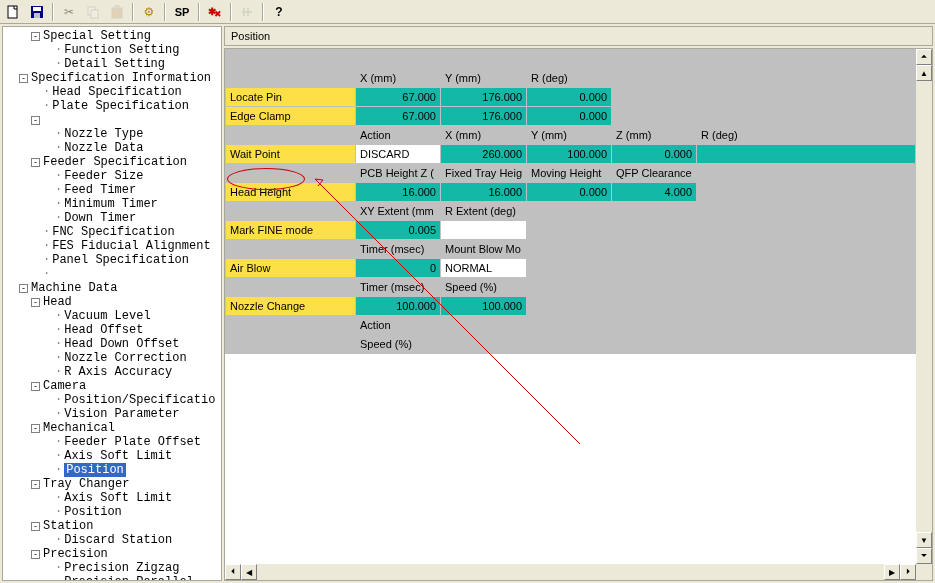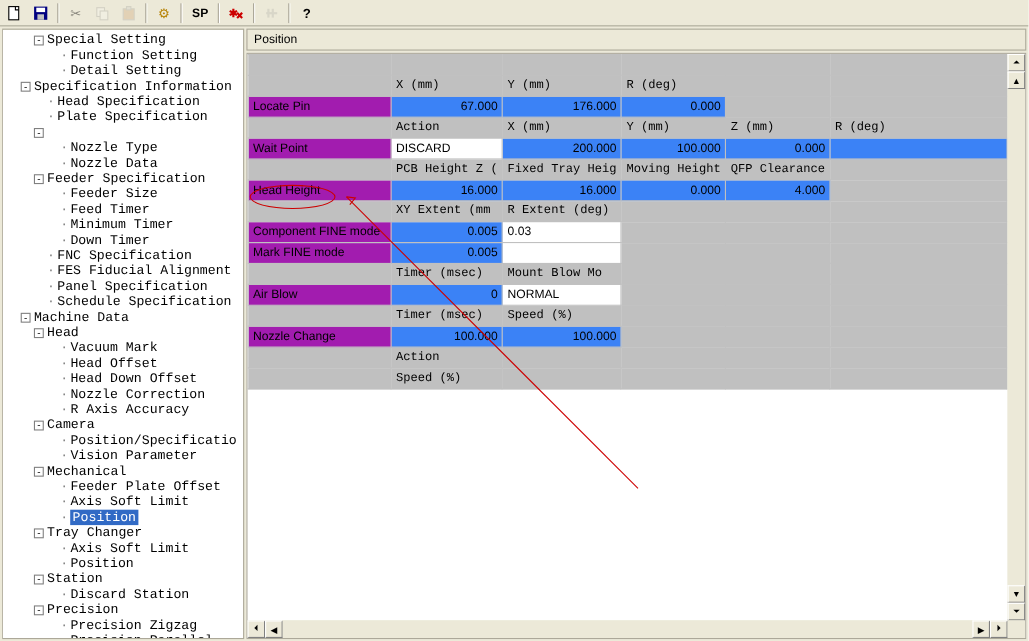--- a/index.html
+++ b/index.html
@@ -111,23 +111,23 @@
     border-collapse: collapse;
     width: 100%;
     font-size: 11px;
   }
   table.grid td {
     border: 1px solid #c0c0c0;
     height: 19px;
     padding: 0 4px;
     white-space: nowrap;
   }
-  .hdr { background: #c0c0c0; color: #000; font-family: Liberation Mono, monospace; }
-  .rowlabel { background: #a21caf; width: 130px; }
-  .dat { background: #3b82f6; text-align: right; }
+  .hdr { background: #c0c0c0; color: #000; }
+  .rowlabel { background: #fde047; width: 130px; }
+  .dat { background: #14b8a6; text-align: right; }
   .datl { background: #fff; text-align: left; }
   .empty { background: #c0c0c0; }
   .vscroll {
     position: absolute;
     top: 0; right: 0; bottom: 16px;
     width: 16px;
     background: #ece9d8;
     display: flex;
     flex-direction: column;
   }
@@ -288,33 +288,32 @@
         <div class="tree-row" style="padding-left: 36px;">
           <span class="tdash">·</span>
           <span class="tlabel">FES Fiducial Alignment</span>
         </div>
         <div class="tree-row" style="padding-left: 36px;">
           <span class="tdash">·</span>
           <span class="tlabel">Panel Specification</span>
         </div>
         <div class="tree-row" style="padding-left: 36px;">
           <span class="tdash">·</span>
-          <span class="tlabel">Schedule Specification</span>
         </div>
         <div class="tree-row" style="padding-left: 12px;">
           <span class="tbox">-</span>
           <span class="tlabel">Machine Data</span>
         </div>
         <div class="tree-row" style="padding-left: 24px;">
           <span class="tbox">-</span>
           <span class="tlabel">Head</span>
         </div>
         <div class="tree-row" style="padding-left: 48px;">
           <span class="tdash">·</span>
-          <span class="tlabel">Vacuum Mark</span>
+          <span class="tlabel">Vacuum Level</span>
         </div>
         <div class="tree-row" style="padding-left: 48px;">
           <span class="tdash">·</span>
           <span class="tlabel">Head Offset</span>
         </div>
         <div class="tree-row" style="padding-left: 48px;">
           <span class="tdash">·</span>
           <span class="tlabel">Head Down Offset</span>
         </div>
         <div class="tree-row" style="padding-left: 48px;">
@@ -420,31 +419,39 @@
               </tr>
               <tr>
                 <td class="rowlabel">Locate Pin</td>
                 <td class="dat">67.000</td>
                 <td class="dat">176.000</td>
                 <td class="dat">0.000</td>
                 <td class="empty"></td>
                 <td class="empty"></td>
               </tr>
               <tr>
+                <td class="rowlabel">Edge Clamp</td>
+                <td class="dat">67.000</td>
+                <td class="dat">176.000</td>
+                <td class="dat">0.000</td>
+                <td class="empty"></td>
+                <td class="empty"></td>
+              </tr>
+              <tr>
                 <td class="hdr"></td>
                 <td class="hdr">Action</td>
                 <td class="hdr">X (mm)</td>
                 <td class="hdr">Y (mm)</td>
                 <td class="hdr">Z (mm)</td>
                 <td class="hdr">R (deg)</td>
               </tr>
               <tr>
                 <td class="rowlabel">Wait Point</td>
                 <td class="datl">DISCARD</td>
-                <td class="dat">200.000</td>
+                <td class="dat">260.000</td>
                 <td class="dat">100.000</td>
                 <td class="dat">0.000</td>
                 <td class="dat"></td>
               </tr>
               <tr>
                 <td class="hdr"></td>
                 <td class="hdr">PCB Height Z (</td>
                 <td class="hdr">Fixed Tray Heig</td>
                 <td class="hdr">Moving Height</td>
                 <td class="hdr">QFP Clearance</td>
@@ -458,28 +465,20 @@
                 <td class="dat">4.000</td>
                 <td class="empty"></td>
               </tr>
               <tr>
                 <td class="hdr"></td>
                 <td class="hdr">XY Extent (mm</td>
                 <td class="hdr">R Extent (deg)</td>
                 <td class="hdr"></td>
                 <td class="hdr"></td>
                 <td class="hdr"></td>
-              </tr>
-              <tr>
-                <td class="rowlabel">Component FINE mode</td>
-                <td class="dat">0.005</td>
-                <td class="datl">0.03</td>
-                <td class="empty"></td>
-                <td class="empty"></td>
-                <td class="empty"></td>
               </tr>
               <tr>
                 <td class="rowlabel">Mark FINE mode</td>
                 <td class="dat">0.005</td>
                 <td class="datl"></td>
                 <td class="empty"></td>
                 <td class="empty"></td>
                 <td class="empty"></td>
               </tr>
               <tr>

